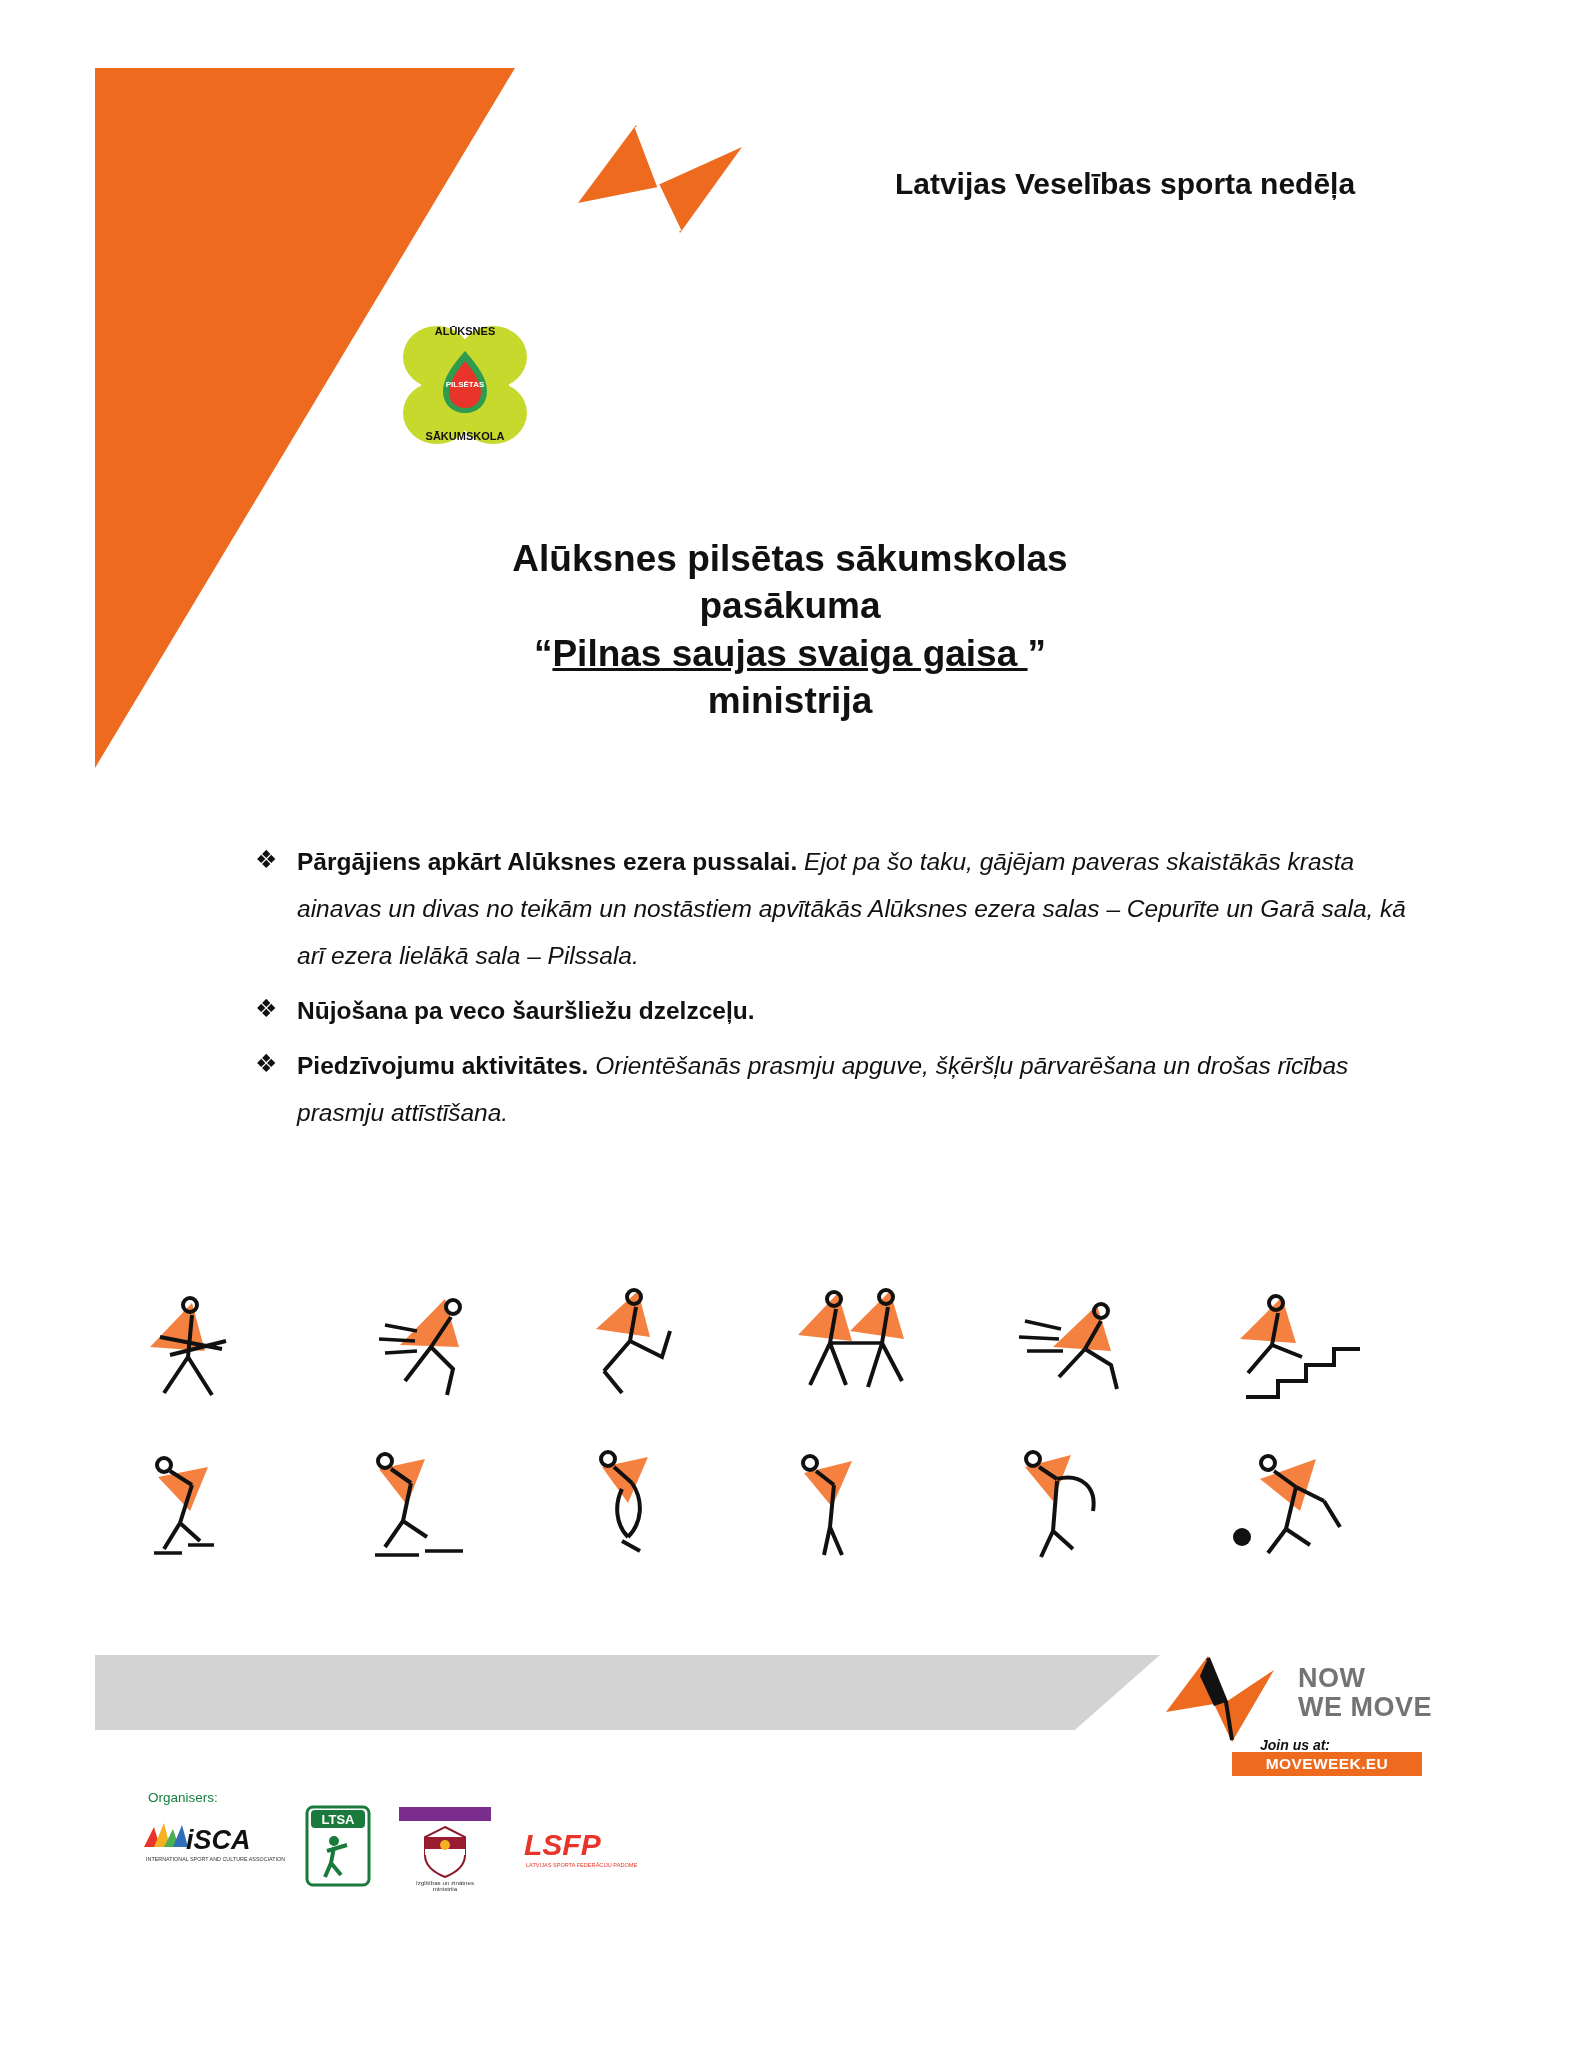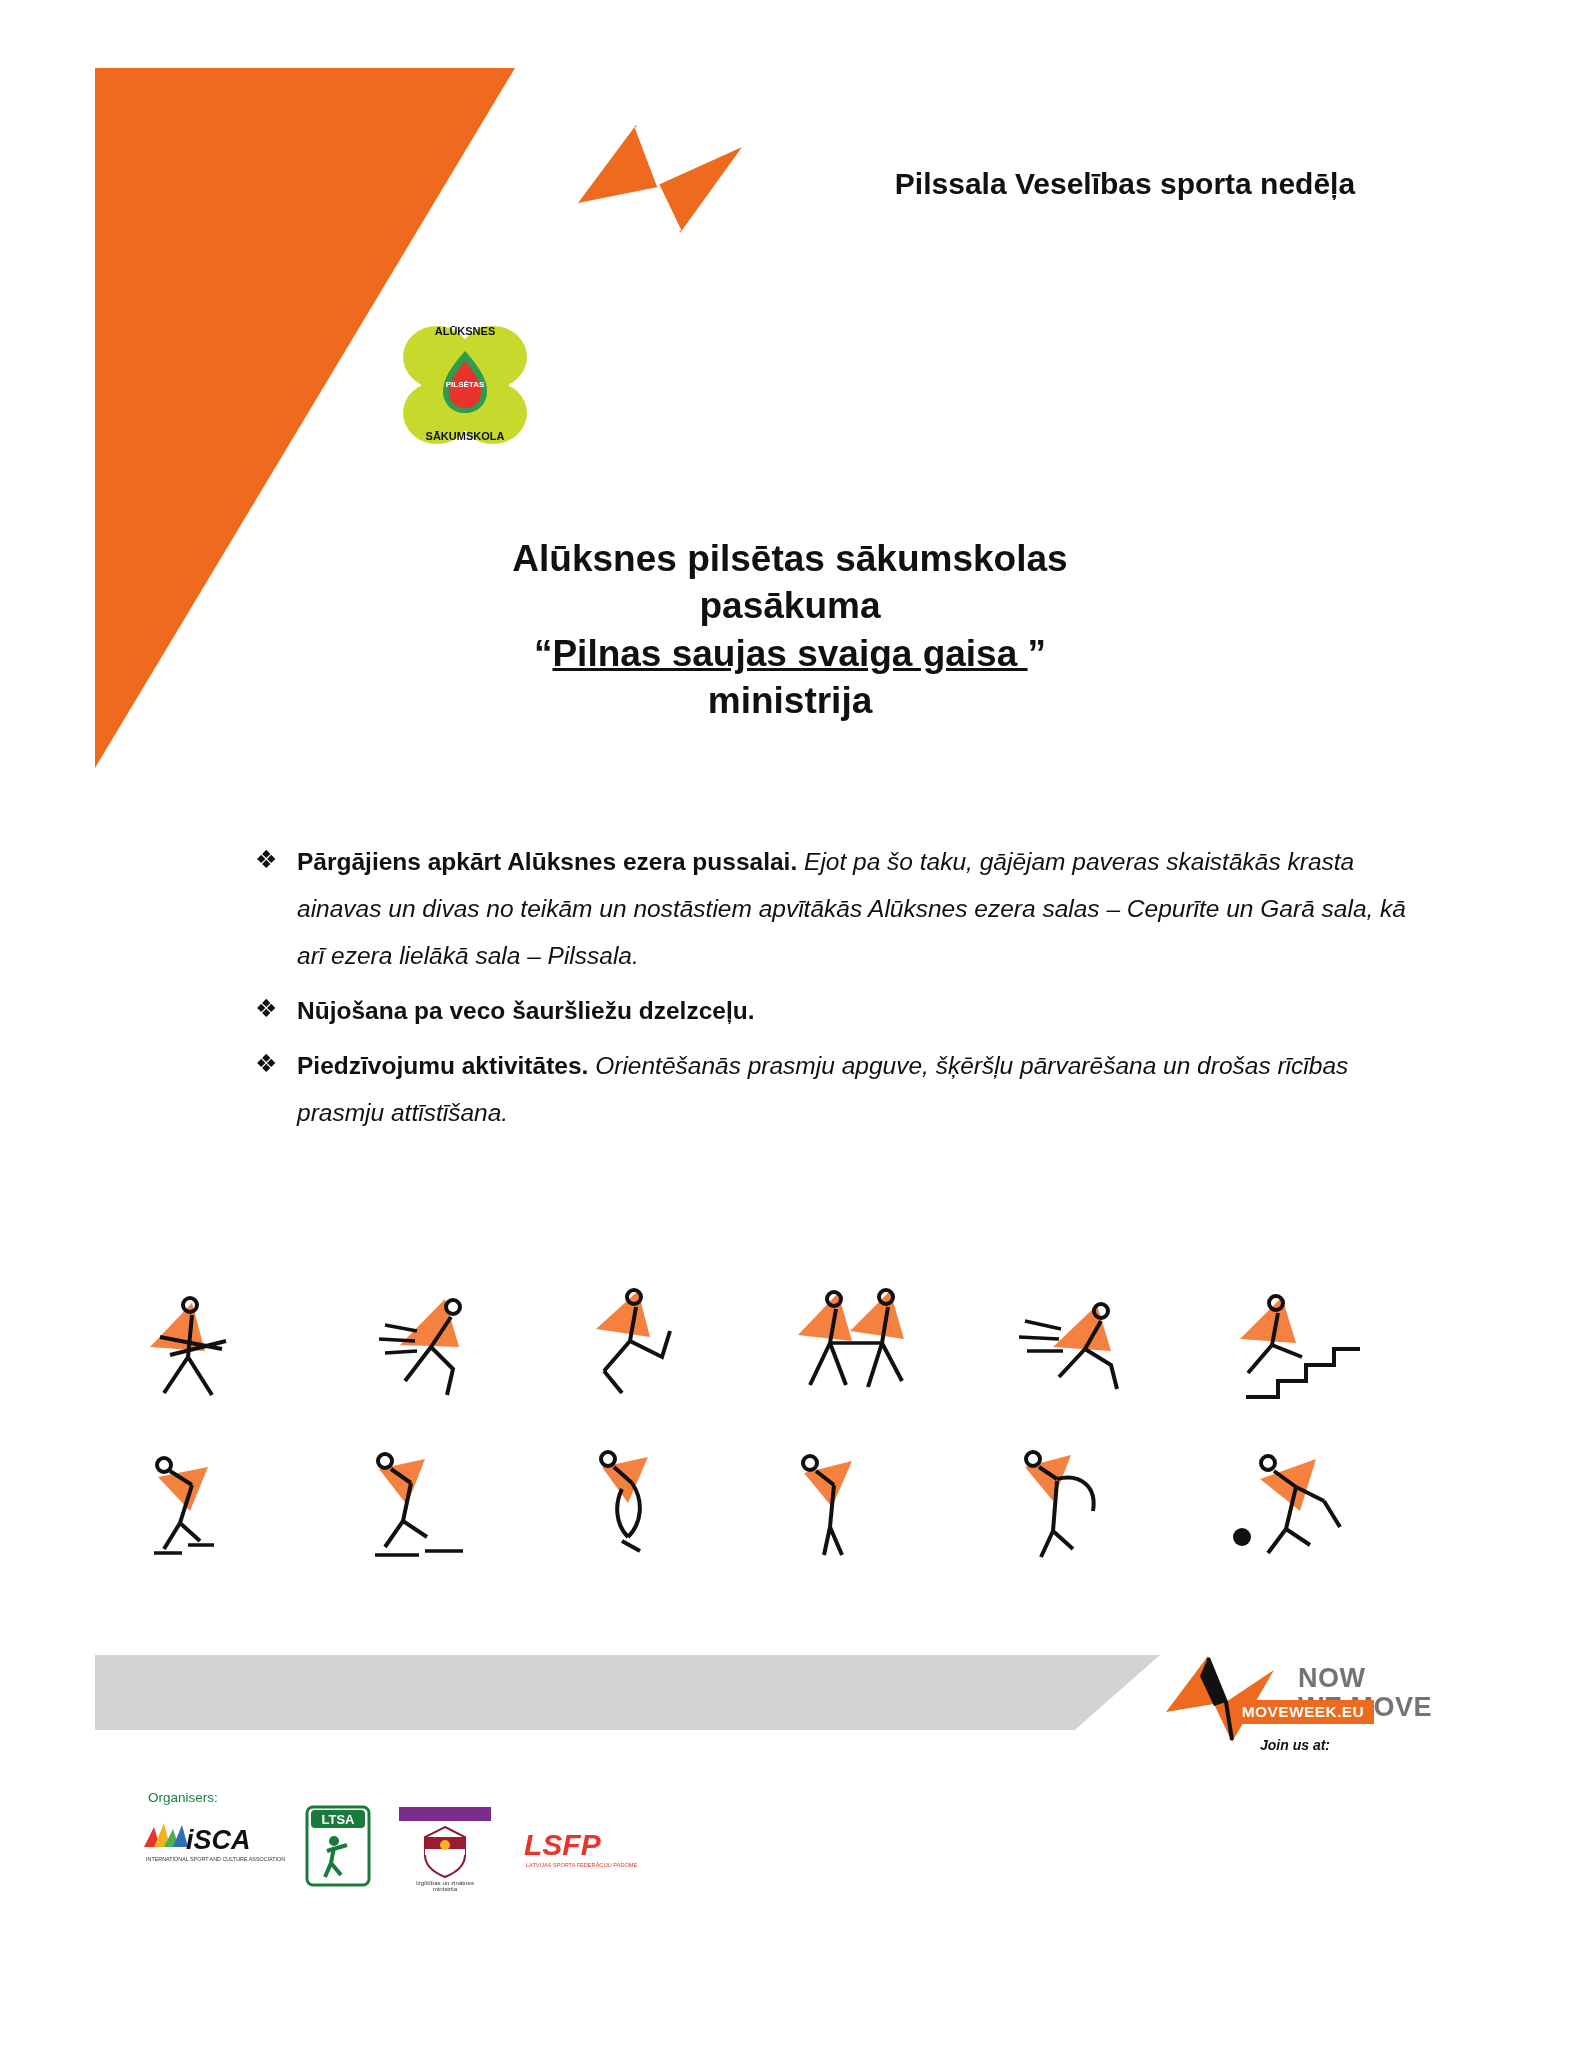--- a/index.html
+++ b/index.html
@@ -158,22 +158,22 @@
     top: 1737px;
     font-style: italic;
     font-weight: bold;
     font-size: 14px;
     color: #111;
     margin-left: 8px;
   }
   .nwm-url {
     position: absolute;
     left: 1232px;
-    top: 1700px;
-    width: 142px;
+    top: 1752px;
+    width: 190px;
     height: 24px;
     background: #ED6A1E;
     color: #ffffff;
     font-weight: bold;
     font-size: 15.5px;
     letter-spacing: .4px;
     display: flex;
     align-items: center;
     justify-content: center;
   }
@@ -216,21 +216,21 @@
 
 <div class="header-arrow">
   <svg viewBox="0 0 180 135" width="180" height="135">
     <polygon points="8,78 66,0 88,60 172,22 110,108 88,62" fill="#ED6A1E"></polygon>
     <polygon points="66,0 88,60 110,108 88,62" fill="#ffffff" opacity="0.0"></polygon>
     <polyline points="66,2 88,60 110,106" fill="none" stroke="#ffffff" stroke-width="3"></polyline>
   </svg>
 </div>
 
 <div class="header-text">
-  <span class="line1">Pilssala Veselības sporta nedēļa</span>
+  <span class="line1">Latvijas Veselības sporta nedēļa</span>
 </div>
 
 <div class="school-logo">
   <svg viewBox="0 0 160 160" width="160" height="160">
     <g>
       <ellipse cx="52" cy="52" rx="34" ry="31" fill="#C8D92E"></ellipse>
       <ellipse cx="108" cy="52" rx="34" ry="31" fill="#C8D92E"></ellipse>
       <ellipse cx="52" cy="108" rx="34" ry="31" fill="#C8D92E"></ellipse>
       <ellipse cx="108" cy="108" rx="34" ry="31" fill="#C8D92E"></ellipse>
       <ellipse cx="80" cy="80" rx="44" ry="42" fill="#C8D92E"></ellipse>

